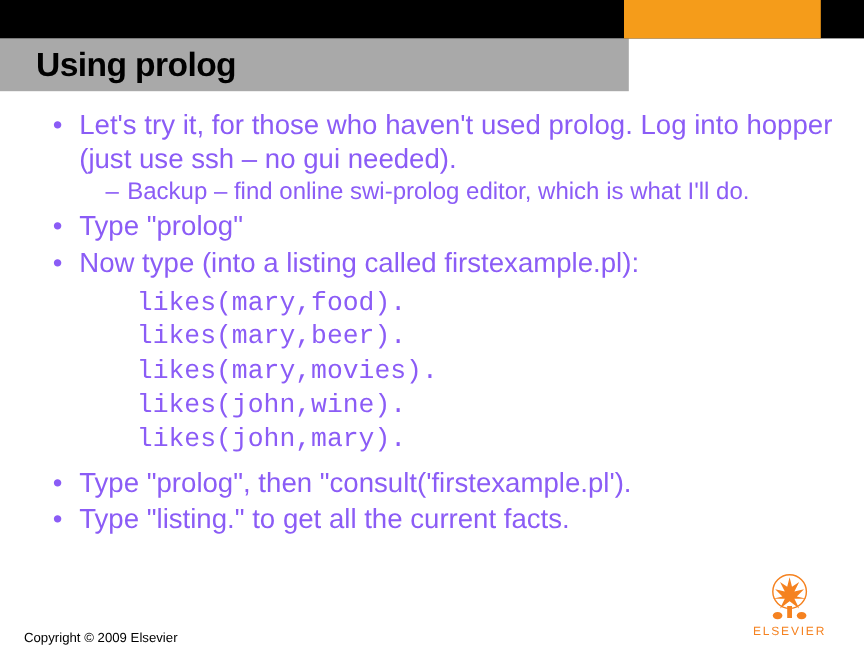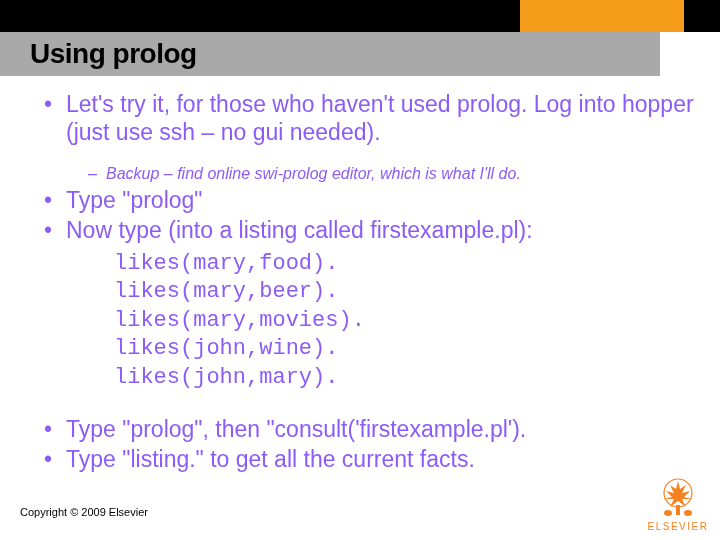--- a/index.html
+++ b/index.html
@@ -19,21 +19,21 @@
   }
   .orange-box {
     position: absolute;
     right: 36px;
     top: 0;
     width: 164px;
     height: 32px;
     background: #f59c1a;
   }
   .title-bar {
-    width: 660px;
+    width: 524px;
     height: 44px;
     background: #a9a9a9;
     display: flex;
     align-items: center;
     padding-left: 30px;
   }
   .title-text {
     font-family: Arial, Helvetica, sans-serif;
     font-weight: 900;
     font-size: 28px;
@@ -58,54 +58,53 @@
   ul.main > li::before {
     content: "•";
     position: absolute;
     left: 0;
     top: 0;
     font-size: 23px;
   }
   ul.sub {
     list-style: none;
     padding-left: 22px;
-    font-size: 16px;
-    margin-top: 18px;
+    font-size: 20px;
+    margin-top: 2px;
     margin-bottom: 2px;
-    font-style: italic;
   }
   ul.sub > li {
     position: relative;
     padding-left: 18px;
   }
   ul.sub > li::before {
     content: "–";
     position: absolute;
     left: 0;
     top: 0;
   }
   .code-block {
     font-family: "Courier New", Courier, monospace;
     font-size: 22px;
     line-height: 1.3;
     padding-left: 48px;
     margin-top: 6px;
-    margin-bottom: 22px;
+    margin-bottom: 6px;
     white-space: pre;
   }
   .footer {
     position: absolute;
-    bottom: 22px;
+    bottom: 2px;
     left: 20px;
     font-size: 11px;
     color: #000000;
   }
   .logo {
     position: absolute;
-    right: 8px;
+    right: 28px;
     bottom: 8px;
     width: 68px;
     text-align: center;
   }
   .logo svg { display: block; margin: 0 auto; }
   .logo-text {
     font-size: 10px;
     letter-spacing: 1.5px;
     color: #f58220;
     font-weight: 500;

